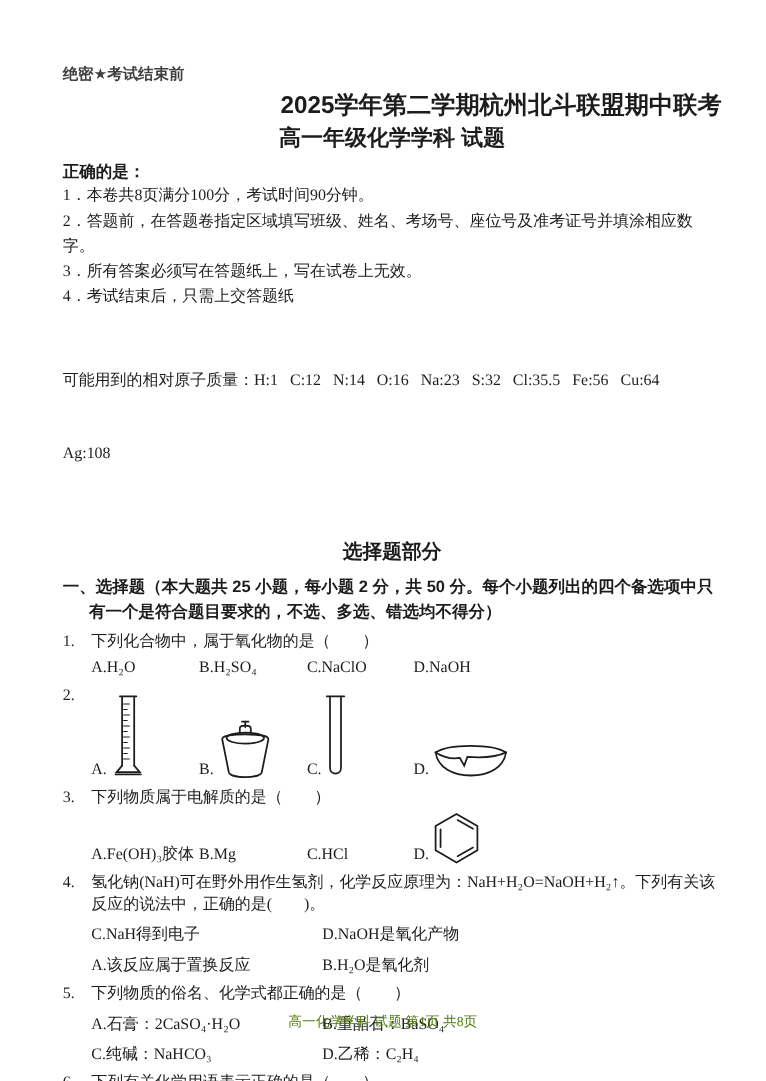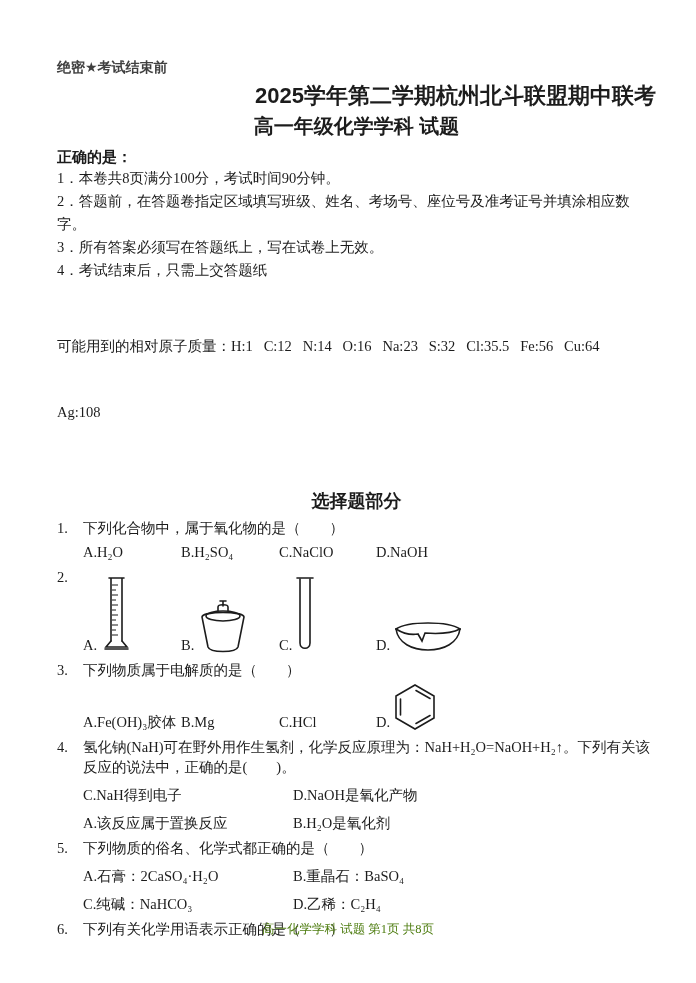--- a/index.html
+++ b/index.html
@@ -83,20 +83,21 @@
     <div class="notice-item">3．所有答案必须写在答题纸上，写在试卷上无效。</div>
     <div class="notice-item">4．考试结束后，只需上交答题纸</div>
   </div>
 
   <div class="masses">
     <div>可能用到的相对原子质量：H:1   C:12   N:14   O:16   Na:23   S:32   Cl:35.5   Fe:56   Cu:64</div>
     <div>Ag:108</div>
   </div>
 
   <div class="part-heading">选择题部分</div>
+  <div class="instructions">一、选择题（本大题共 25 小题，每小题 2 分，共 50 分。每个小题列出的四个备选项中只有一个是符合题目要求的，不选、多选、错选均不得分）</div>
 
   <div class="q">
     <div class="num">1.</div>
     <div>
       <div class="stem">下列化合物中，属于氧化物的是（　　）</div>
       <div class="opts4">
         <span class="opt">A.H₂O</span>
         <span class="opt">B.H₂SO₄</span>
         <span class="opt">C.NaClO</span>
         <span class="opt">D.NaOH</span>

